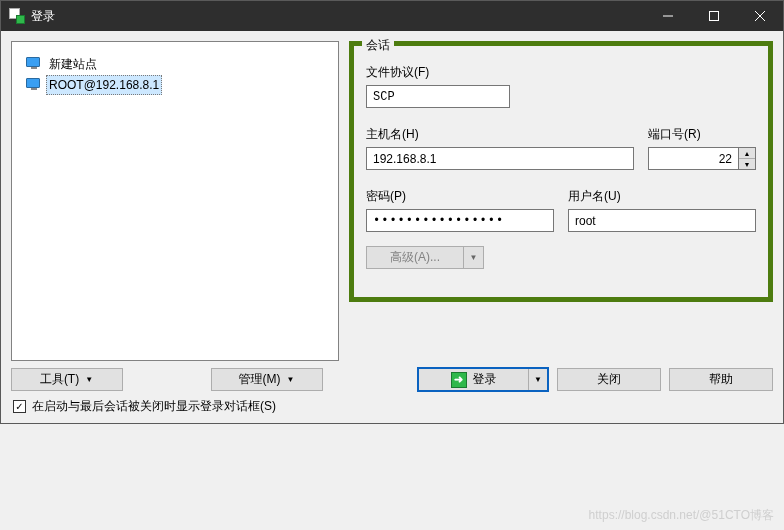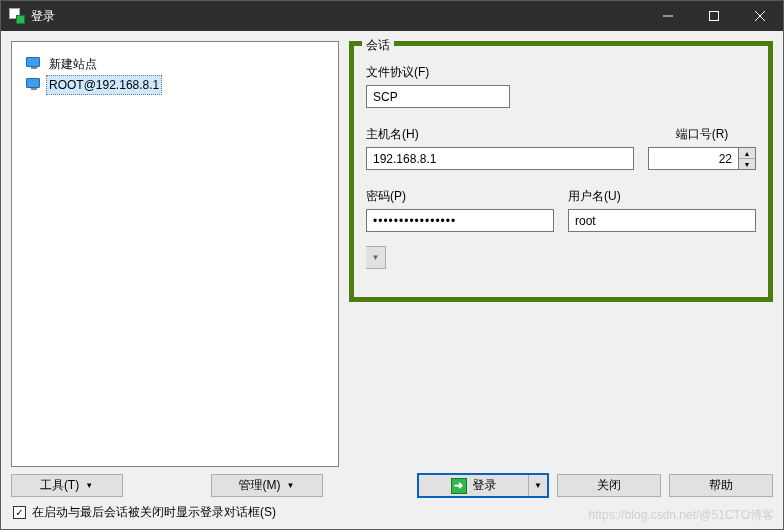--- a/index.html
+++ b/index.html
@@ -7,21 +7,21 @@
     margin: 0;
     font-family: "Microsoft YaHei", "Segoe UI", Tahoma, sans-serif;
     font-size: 12px;
     background: #f0f0f0;
     width: 784px;
     height: 530px;
     overflow: hidden;
   }
   .window {
     width: 784px;
-    height: 530px;
+    height: 424px;
     background: #f0f0f0;
     border: 1px solid #5a5a5a;
     display: flex;
     flex-direction: column;
   }
   .titlebar {
     height: 30px;
     background: #2e2e2e;
     color: #fff;
     display: flex;
@@ -106,26 +106,26 @@
     margin: 8px 0 4px 0;
   }
   input[type=text], input[type=password], .textbox {
     border: 1px solid #767676;
     background: #fff;
     height: 23px;
     padding: 2px 6px;
     font-family: inherit;
     font-size: 12px;
   }
-  .textbox { display:flex; align-items:center; }
+  .textbox { display:flex; align-items:center;font-family:Liberation Mono, monospace; }
   .protocol-box { width: 144px; }
   .row { display:flex; gap:14px; }
   .col { display:flex; flex-direction:column; }
   .host-col { flex: 1; }
-  .port-col { width: 108px; align-items: center; }
+  .port-col { width: 108px; }
   .port-input { text-align: right; width: 100%; background:#ffffff; }
   .spinwrap { display:flex; }
   .spinbtns { display:flex; flex-direction:column; border:1px solid #767676; border-left:none; width:17px; }
   .spinbtns div { flex:1; background:#e1e1e1; display:flex; align-items:center; justify-content:center; font-size:7px; line-height:1;}
   .spinbtns div:first-child { border-bottom:1px solid #adadad;}
   .btn {
     height: 23px;
     background: #e1e1e1;
     border: 1px solid #adadad;
     display: inline-flex;
@@ -266,20 +266,23 @@
             </div>
           </div>
           <div class="col" style="flex:1">
             <div class="formlabel">用户名(U)</div>
             <input type="text" value="root" style="">
           </div>
         </div>
 
         <div class="editrow">
           <div class="adv-wrap">
+            <div class="btn disabled" style="min-width:98px;">
+              <span>高级(A)...</span>
+            </div>
             <div class="caretbox">▼</div>
           </div>
         </div>
       </div>
     </div>
   </div>
 
   <div class="bottombar">
     <div class="btn drop tools-btn">
       <span>工具(T)</span>

